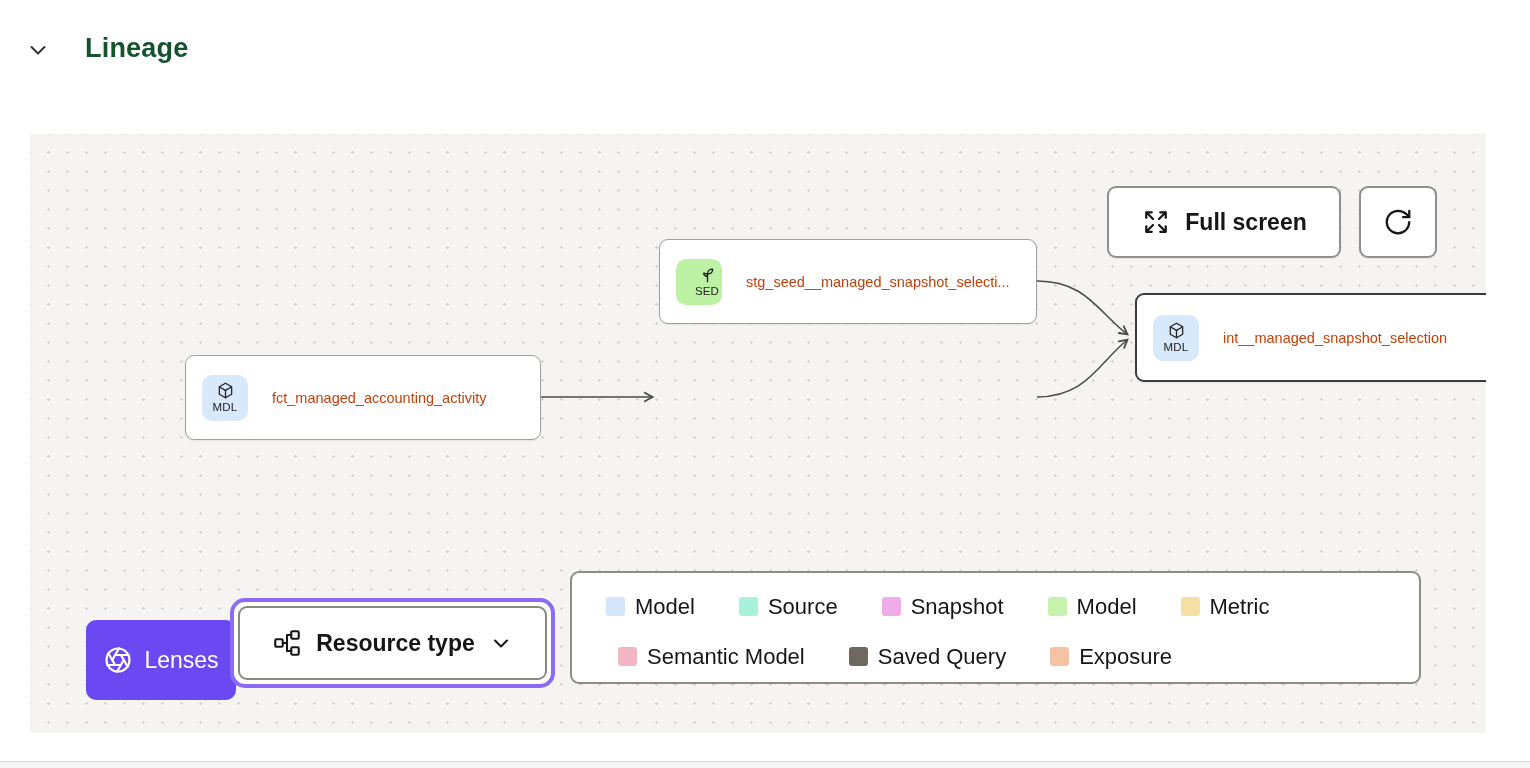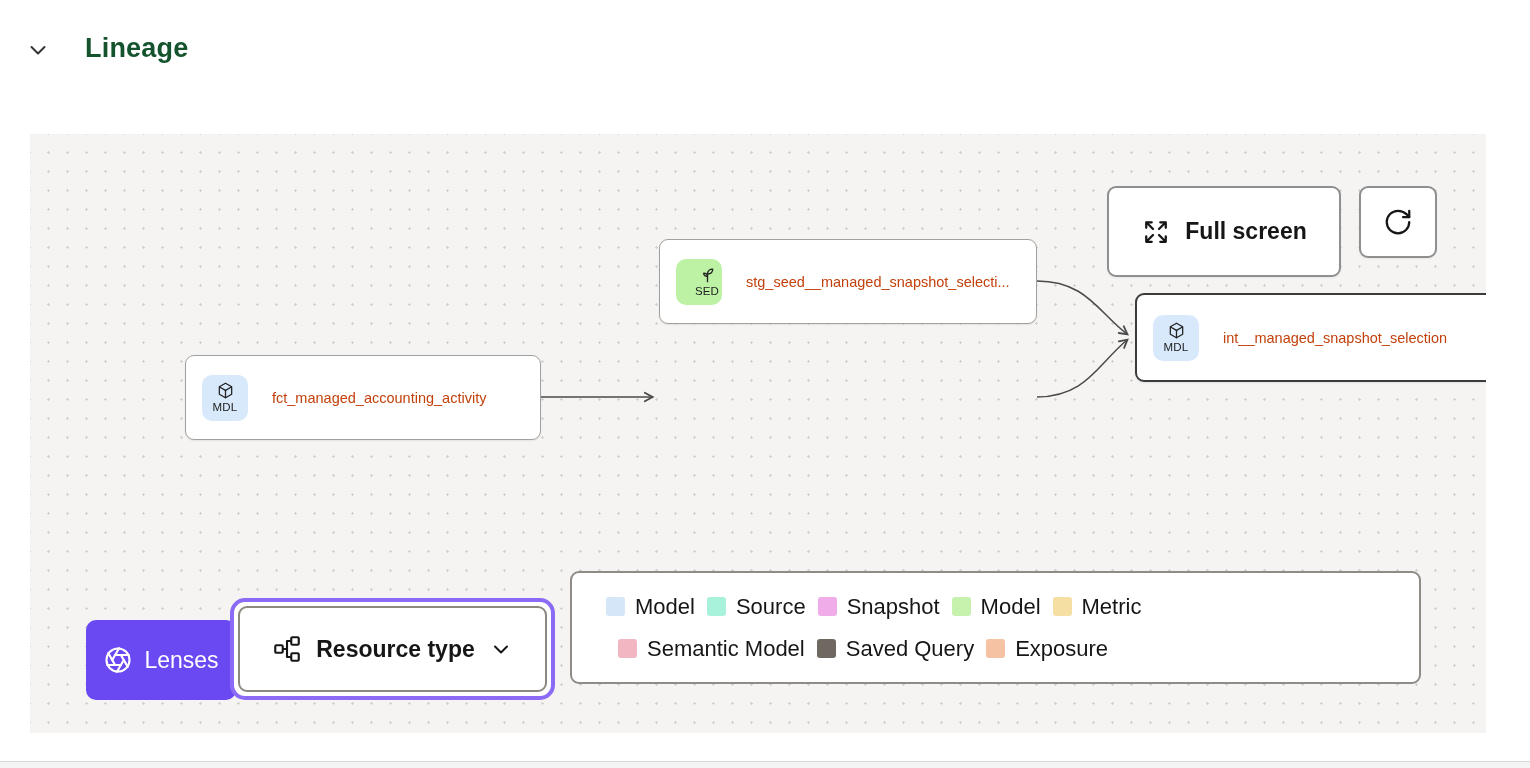--- a/index.html
+++ b/index.html
@@ -22,21 +22,21 @@
   }
   .edges { position:absolute; left:0; top:0; width:1456px; height:599px; pointer-events:none; }
 
   
   .btn {
     position:absolute; display:flex; align-items:center; justify-content:center; gap:14px;
     background:#ffffff; border:2px solid #8f8f8f; border-radius:9px; cursor:pointer;
     box-shadow:0 1px 2px rgba(0,0,0,0.06);
     font-family:"Liberation Sans", sans-serif;
   }
-  .fullscreen-btn { left:1077px; top:52px; width:234px; height:91px; font-size:23px; font-weight:600; color:#161616; }
+  .fullscreen-btn { left:1077px; top:52px; width:234px; height:72px; font-size:23px; font-weight:600; color:#161616; }
   .refresh-btn { left:1329px; top:52px; width:78px; height:72px; }
 
   
   .node {
     position:absolute; display:flex; align-items:center; gap:24px; padding-left:16px;
     background:#ffffff; border:1.5px solid #a2a09e; border-radius:9px; cursor:pointer;
     box-shadow:0 1px 2px rgba(0,0,0,0.07);
   }
   .node-seed { left:629px; top:105px; width:378px; height:85px; }
   .node-fct  { left:155px; top:221px; width:356px; height:85px; }
@@ -51,38 +51,38 @@
   .node-label { font-size:14.5px; color:#c2410c; white-space:nowrap; }
 
   
   .lenses-btn {
     position:absolute; left:56px; top:472px; width:150px; height:80px;
     display:flex; align-items:center; justify-content:center; gap:11px;
     border:none; border-radius:10px; cursor:pointer;
     color:#ffffff; font-size:23px; font-weight:500; font-family:"Liberation Sans", sans-serif;margin-top:14px;
   }
   .resource-ring {
-    position:absolute; left:200px; top:464px; width:325px; height:102px;
+    position:absolute; left:200px; top:464px; width:325px; height:90px;
     border:4px solid #8b6bf5; border-radius:15px; padding:4px; background:#ffffff;
   }
   .resource-btn {
     width:100%; height:100%;
     display:flex; align-items:center; justify-content:center; gap:14px;
     background:#ffffff; border:2px solid #8c8880; border-radius:9px; cursor:pointer;
     font-size:23px; font-weight:600; color:#161616; font-family:"Liberation Sans", sans-serif;
   }
 
   
   .legend {
     position:absolute; left:540px; top:437px; width:851px; height:113px;
     background:#ffffff; border:2px solid #8f8b87; border-radius:9px;
     display:flex; flex-direction:column; justify-content:center; gap:16px;
     padding:10px 10px 10px 34px;
   }
-  .legend-row { display:flex; align-items:center; gap:12px; }
+  .legend-row { display:flex; align-items:center; gap:44px;margin-top:8px; }
   .legend-row.row2 { padding-left:12px;text-align:right; }
   .legend-item { display:flex; align-items:center; gap:10px; }
   .swatch { width:19px; height:19px; border-radius:3px; display:inline-block; }
   .legend-label { font-size:22px; font-weight:500; color:#161616; }
 
   .bottom-divider { position:absolute; left:0; top:761px; width:100%; height:7px; background:#f4f4f4; border-top:1px solid #d8d8d8; }
 
   svg.icon { display:block; }
 </style>
 </head>

